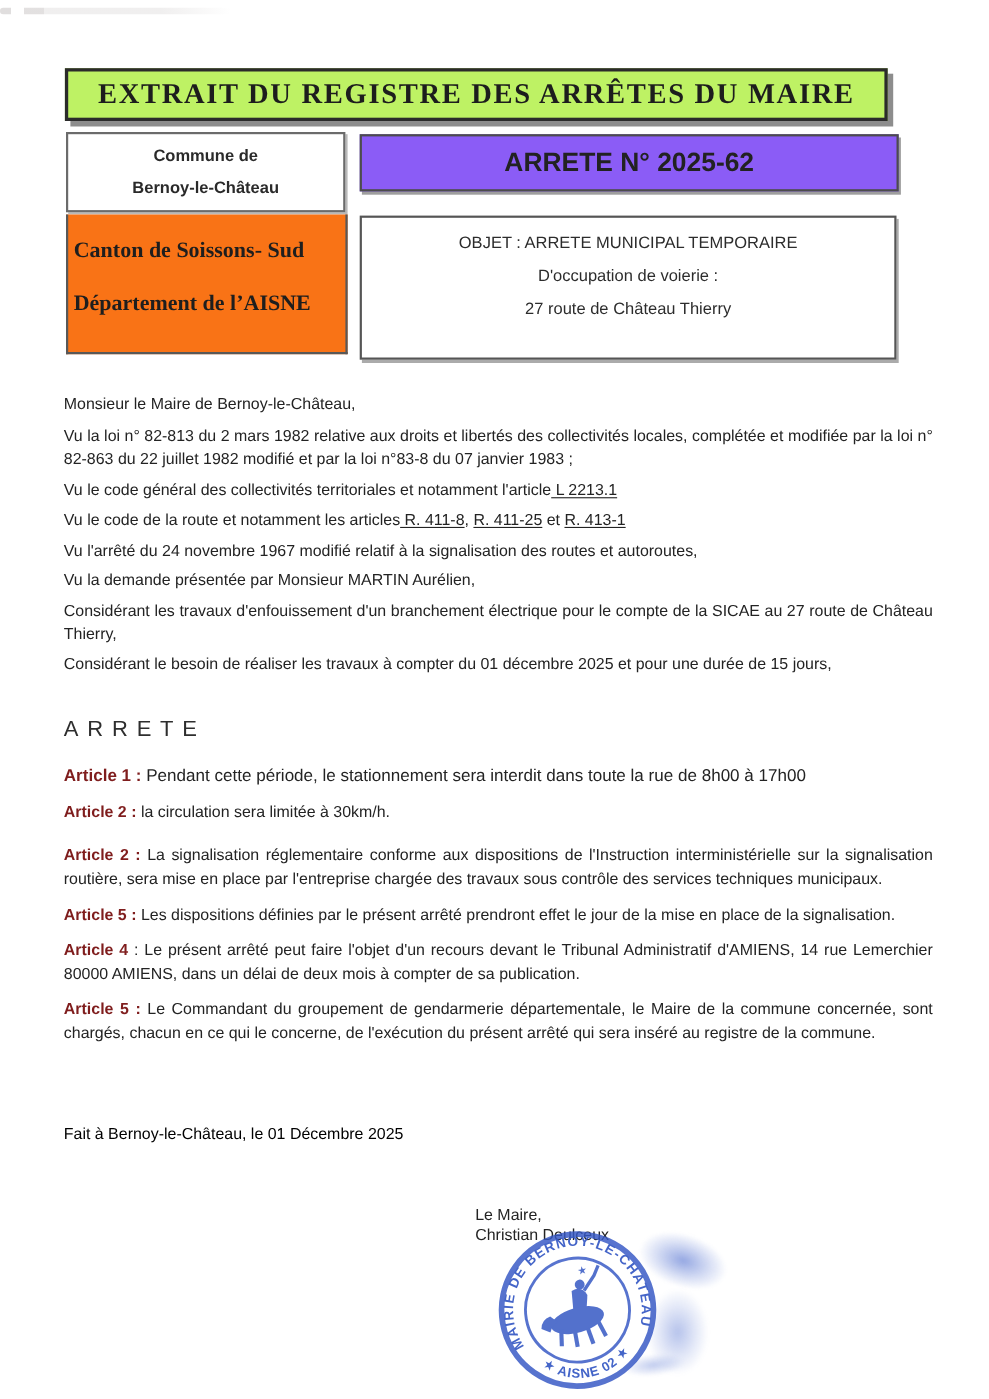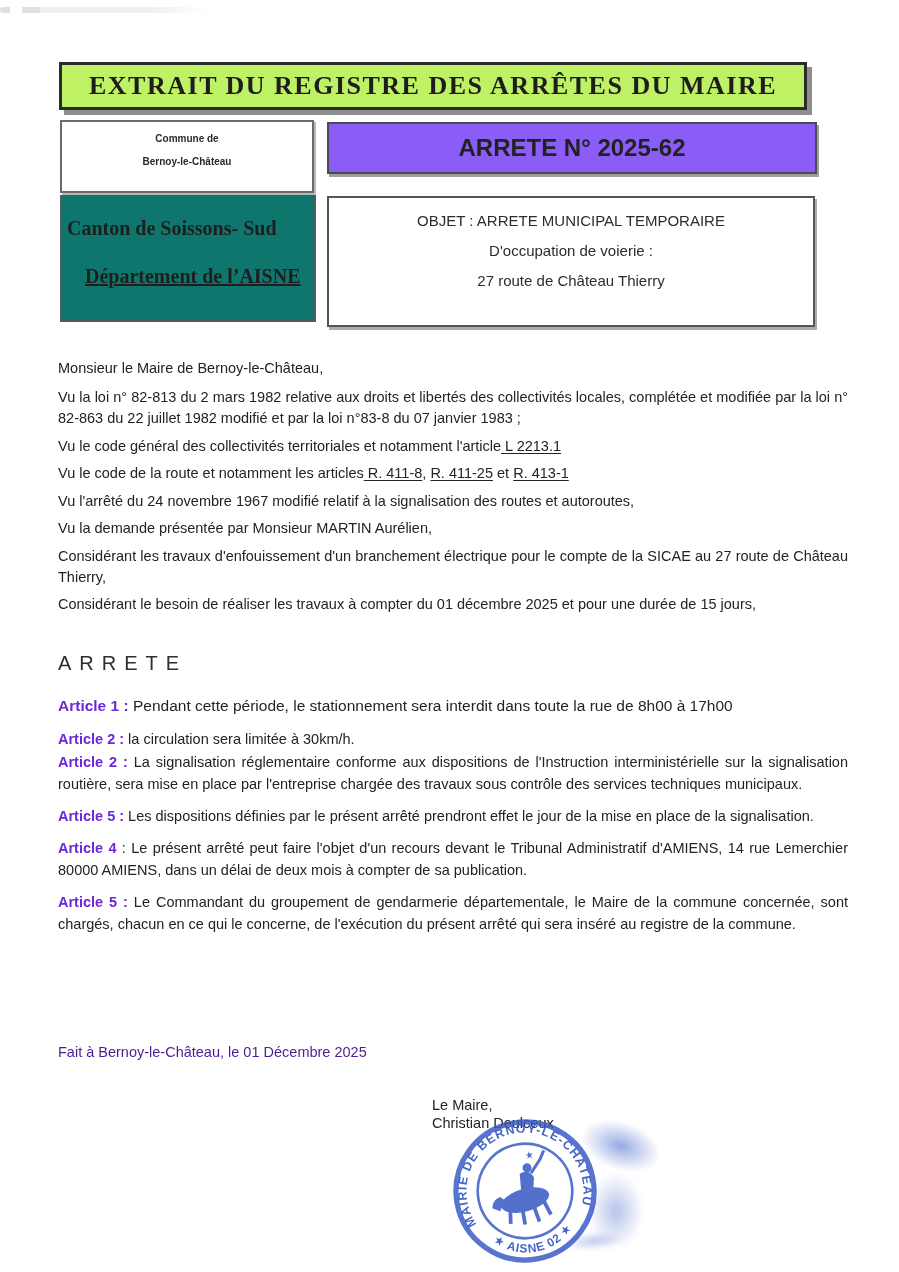--- a/index.html
+++ b/index.html
@@ -15,28 +15,28 @@
 
   
   .title-box{left:59px;top:62px;width:742px;height:42px;border:3px solid #2b2b2b;
     background:#bef264;box-shadow:5px 5px 0 0 #8d8d8d;display:flex;align-items:center;justify-content:center;}
   .title-box span{font-family:"Liberation Serif","DejaVu Serif",serif;font-weight:bold;
     font-size:26px;letter-spacing:1.5px;color:#1d1d1d;white-space:nowrap;}
 
   
   .commune-box{left:60px;top:120px;width:250px;height:69px;border:2px solid #6b6b6b;background:#fff;
     box-shadow:2px 2px 0 0 #b9b9b9;text-align:center;}
-  .commune-box div{font-size:10px;font-weight:bold;color:#2a2a2a;}
+  .commune-box div{font-size:15px;font-weight:bold;color:#2a2a2a;}
   .commune-l1{margin-top:11px;}
   .commune-l2{margin-top:12px;}
   .canton-box{left:60px;top:195px;width:252px;height:125px;border-left:2px solid #585858;
-    border-right:2px solid #585858;border-bottom:2px solid #585858;background:#0f766e;
+    border-right:2px solid #585858;border-bottom:2px solid #585858;background:#f97316;
     font-family:"Liberation Serif","DejaVu Serif",serif;font-weight:bold;font-size:20px;color:#1e1e1e;}
   .canton-box .canton-line{margin:22px 0 0 5px;white-space:nowrap;}
-  .canton-box .dept-line{margin:25px 0 0 23px;white-space:nowrap;text-decoration:underline;}
+  .canton-box .dept-line{margin:25px 0 0 5px;white-space:nowrap;}
 
   
   .num-box{left:327px;top:122px;width:486px;height:48px;border:2px solid #4c4c4c;background:#8b5cf6;
     box-shadow:2px 3px 0 0 #9e9e9e;display:flex;align-items:center;justify-content:center;}
   .num-box span{font-size:24px;font-weight:bold;color:#222;}
   .objet-box{left:327px;top:196px;width:484px;height:127px;border:2px solid #555;background:#fff;
     box-shadow:2px 3px 0 0 #ababab;text-align:center;font-size:15px;color:#2c2c2c;}
   .objet-box div{margin-top:13px;}
   .objet-box .o1{margin-top:14px;}
 
@@ -44,25 +44,25 @@
   .doc-body{left:58px;top:352px;width:790px;}
   .bp{font-size:14.5px;line-height:21px;margin:0 0 6.5px;text-align:justify;color:#232323;}
   #preamble .bp:nth-child(1){margin-top:6px;margin-bottom:8px;}
   #preamble .bp:nth-child(9){margin-top:14px;}
   #preamble .bp:nth-child(10){margin-top:13px;}
   .u{text-decoration:underline;text-underline-offset:2px;}
   .decision{font-size:20px;letter-spacing:8px;font-weight:500;color:#2e2e2e;text-align:left;
     margin:37px 0 20px 0;}
   .ap{font-size:14.5px;line-height:22px;margin:0 0 10px;text-align:justify;color:#232323;}
   #articles .ap:nth-child(1){font-size:15.5px;margin-bottom:11px;}
-  #articles .ap:nth-child(2){margin-bottom:1px;}
-  .ap b{color:#6d28d9;}
+  #articles .ap:nth-child(2){margin-bottom:17px;}
+  .ap b{color:#7f1d1d;}
 
   
-  .fait{left:58px;top:1044px;font-size:14.5px;color:#4c1d95;}
+  .fait{left:58px;top:1023px;font-size:14.5px;color:#000000;}
   .sig{left:432px;top:1096px;font-size:14.5px;line-height:18px;color:#232323;}
 
   
   .stamp{left:450px;top:1116px;width:150px;height:150px;transform:rotate(-10deg);opacity:.92;}
   .smudge{border-radius:50%;}
   .smudge-a{left:580px;top:1122px;width:82px;height:48px;transform:rotate(18deg);filter:blur(1.5px);
     background:radial-gradient(closest-side,rgba(62,96,203,.55),rgba(62,96,203,.2) 62%,transparent);}
   .smudge-b{left:588px;top:1172px;width:56px;height:78px;filter:blur(2px);
     background:radial-gradient(closest-side,rgba(62,96,203,.38),rgba(62,96,203,.14) 60%,transparent);}
   .smudge-c{left:556px;top:1228px;width:76px;height:26px;transform:rotate(-6deg);filter:blur(1.5px);

